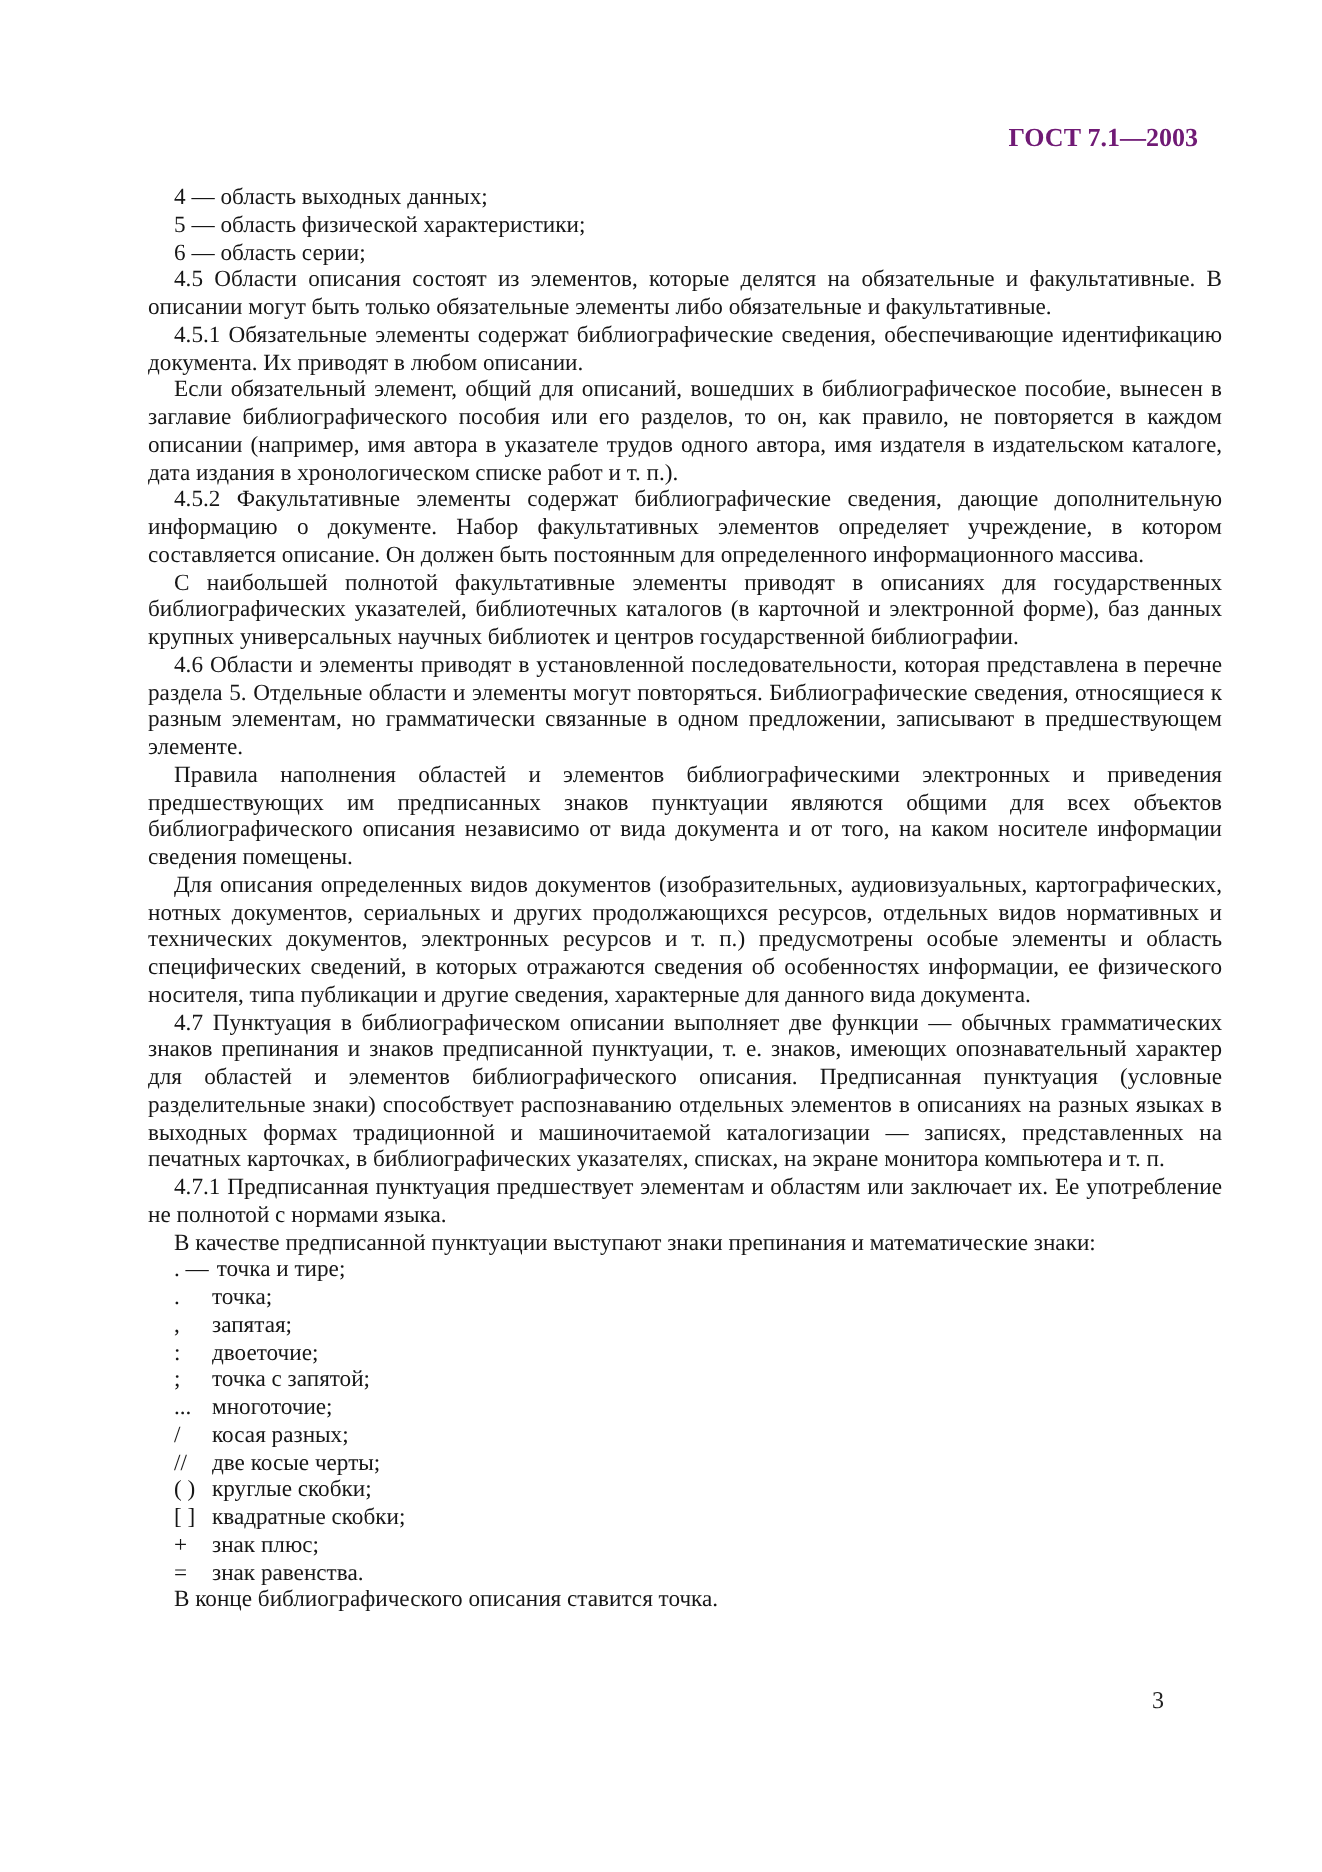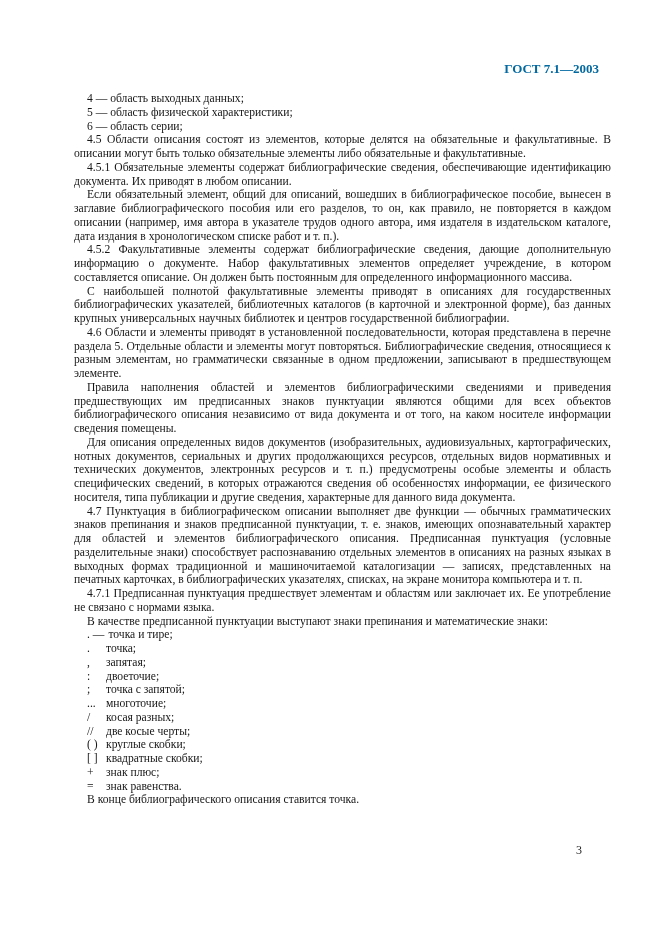--- a/index.html
+++ b/index.html
@@ -1,18 +1,18 @@
 <!DOCTYPE html>
 <html><head>
 <meta charset="utf-8">
 <style>
   html, body { margin: 0; padding: 0; background: #ffffff; }
   body { width: 661px; height: 936px; position: relative; overflow: hidden; }
   .page { position: absolute; left: 0; top: 0; width: 661px; height: 936px; background: #fff; }
-  .header { position: absolute; top: 61px; right: 62px; font-family: "Liberation Serif", serif; font-weight: bold; font-size: 13px; color: #0369a1; }
+  .header { position: absolute; top: 61px; right: 62px; font-family: "Liberation Serif", serif; font-weight: bold; font-size: 13px; color: #701a75; }
   .body { position: absolute; left: 74px; top: 92px; width: 537px; font-family: "Liberation Serif", serif; font-size: 11.6px; line-height: 13.75px; color: #161616; }
   .p { margin: 0; text-align: justify; text-indent: 13px; }
   .li { margin: 0; padding-left: 13px; }
   .sym { margin: 0; padding-left: 13px; display: flex; }
   .sym .s { display: inline-block; width: 19px; }
   .pagenum { position: absolute; top: 843px; left: 576px; font-family: "Liberation Serif", serif; font-size: 12px; color: #222; }
 </style>
 </head>
 <body>
 
@@ -23,24 +23,24 @@
     <p class="li">4 — область выходных данных;</p>
     <p class="li">5 — область физической характеристики;</p>
     <p class="li">6 — область серии;</p>
 
     <p class="p">4.5 Области описания состоят из элементов, которые делятся на обязательные и факультативные. В описании могут быть только обязательные элементы либо обязательные и факультативные.</p>
     <p class="p">4.5.1 Обязательные элементы содержат библиографические сведения, обеспечивающие идентификацию документа. Их приводят в любом описании.</p>
     <p class="p">Если обязательный элемент, общий для описаний, вошедших в библиографическое пособие, вынесен в заглавие библиографического пособия или его разделов, то он, как правило, не повторяется в каждом описании (например, имя автора в указателе трудов одного автора, имя издателя в издательском каталоге, дата издания в хронологическом списке работ и т. п.).</p>
     <p class="p">4.5.2 Факультативные элементы содержат библиографические сведения, дающие дополнительную информацию о документе. Набор факультативных элементов определяет учреждение, в котором составляется описание. Он должен быть постоянным для определенного информационного массива.</p>
     <p class="p">С наибольшей полнотой факультативные элементы приводят в описаниях для государственных библиографических указателей, библиотечных каталогов (в карточной и электронной форме), баз данных крупных универсальных научных библиотек и центров государственной библиографии.</p>
     <p class="p">4.6 Области и элементы приводят в установленной последовательности, которая представлена в перечне раздела 5. Отдельные области и элементы могут повторяться. Библиографические сведения, относящиеся к разным элементам, но грамматически связанные в одном предложении, записывают в предшествующем элементе.</p>
-    <p class="p">Правила наполнения областей и элементов библиографическими сведениями и приведения предшествующих им предписанных знаков пунктуации являются общими для всех объектов библиографического описания независимо от вида документа и от того, на каком носителе информации сведения помещены.</p>
+    <p class="p">Правила наполнения областей и элементов библиографическими электронных и приведения предшествующих им предписанных знаков пунктуации являются общими для всех объектов библиографического описания независимо от вида документа и от того, на каком носителе информации сведения помещены.</p>
     <p class="p">Для описания определенных видов документов (изобразительных, аудиовизуальных, картографических, нотных документов, сериальных и других продолжающихся ресурсов, отдельных видов нормативных и технических документов, электронных ресурсов и т. п.) предусмотрены особые элементы и область специфических сведений, в которых отражаются сведения об особенностях информации, ее физического носителя, типа публикации и другие сведения, характерные для данного вида документа.</p>
     <p class="p">4.7 Пунктуация в библиографическом описании выполняет две функции — обычных грамматических знаков препинания и знаков предписанной пунктуации, т. е. знаков, имеющих опознавательный характер для областей и элементов библиографического описания. Предписанная пунктуация (условные разделительные знаки) способствует распознаванию отдельных элементов в описаниях на разных языках в выходных формах традиционной и машиночитаемой каталогизации — записях, представленных на печатных карточках, в библиографических указателях, списках, на экране монитора компьютера и т. п.</p>
-    <p class="p">4.7.1 Предписанная пунктуация предшествует элементам и областям или заключает их. Ее употребление не связано с нормами языка.</p>
+    <p class="p">4.7.1 Предписанная пунктуация предшествует элементам и областям или заключает их. Ее употребление не полнотой с нормами языка.</p>
     <p class="p">В качестве предписанной пунктуации выступают знаки препинания и математические знаки:</p>
 
     <p class="sym">
         <span class="s" style="width:auto;margin-right:4px">. —</span>
         <span>точка и тире;</span>
       </p>
     <p class="sym">
         <span class="s">.</span>
         <span>точка;</span>
       </p>

